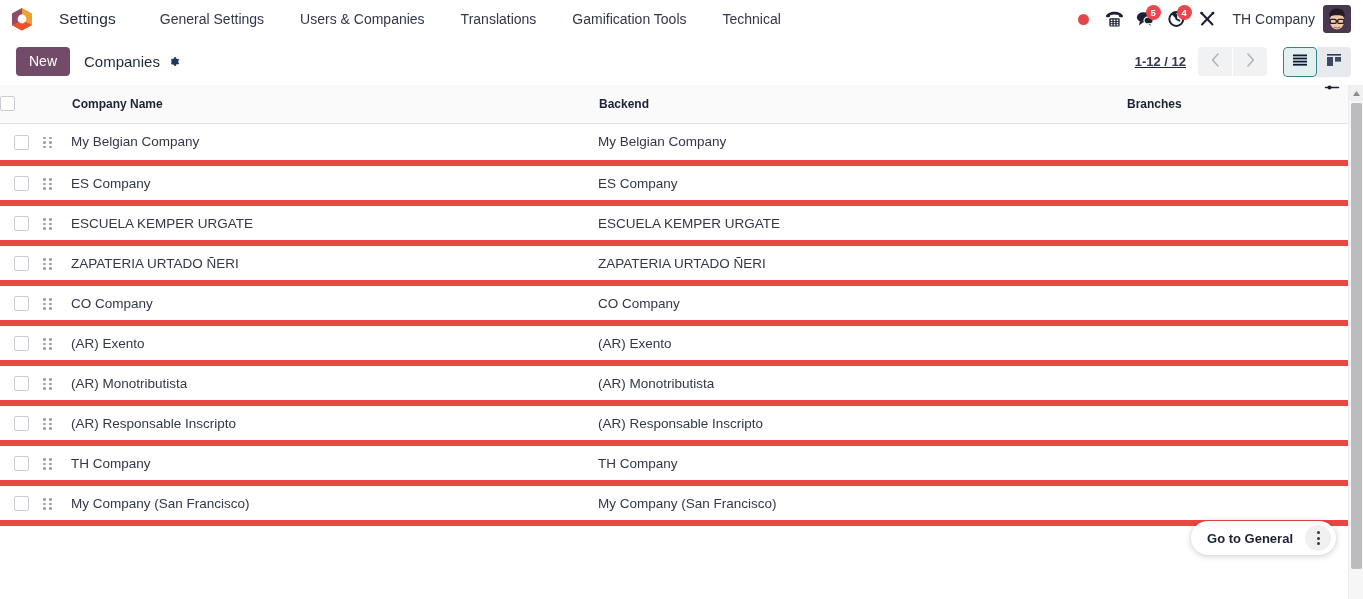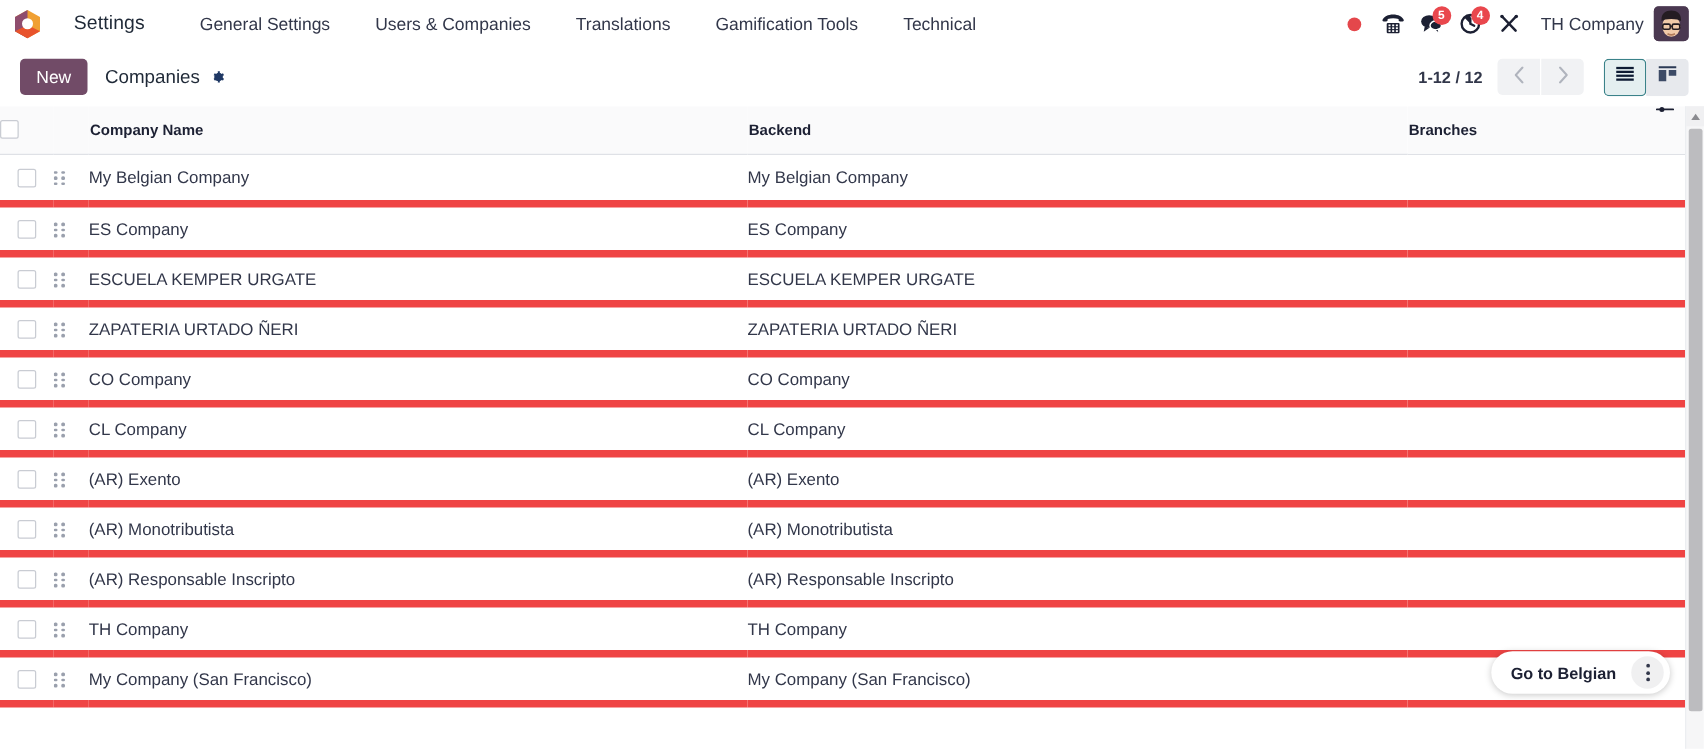--- a/index.html
+++ b/index.html
@@ -162,20 +162,21 @@
     cursor: pointer;
     background: #fff;
   }
 
   .cp-right {
     position: absolute;
     right: 12px; top: 0;
     height: 47px;
     display: flex; align-items: center;
     gap: 0;
+    text-decoration: underline;
   }
   .pager-count {
     font-size: 13px;
     color: #32374a;
     font-weight: bold;
     margin-right: 12px;
     white-space: nowrap;
   }
   .pager-btn {
     width: 34px; height: 29px;
@@ -600,34 +601,20 @@
         <tr>
           <td class="col-check"><span class="chk"></span></td>
           <td class="col-handle"><span class="drag-handle">
               <i></i>
               <i></i>
               <i></i>
               <i></i>
               <i></i>
               <i></i>
             </span></td>
-          <td class="col-name">CL Company</td>
-          <td class="col-partner">CL Company</td>
-          <td class="col-branches"></td>
-        </tr>
-        <tr>
-          <td class="col-check"><span class="chk"></span></td>
-          <td class="col-handle"><span class="drag-handle">
-              <i></i>
-              <i></i>
-              <i></i>
-              <i></i>
-              <i></i>
-              <i></i>
-            </span></td>
           <td class="col-name">(AR) Exento</td>
           <td class="col-partner">(AR) Exento</td>
           <td class="col-branches"></td>
         </tr>
         <tr>
           <td class="col-check"><span class="chk"></span></td>
           <td class="col-handle"><span class="drag-handle">
               <i></i>
               <i></i>
               <i></i>
@@ -688,19 +675,19 @@
 <div class="scrollbar">
   <div class="sb-arrow">
     <svg width="9" height="7" viewBox="0 0 9 7">
       <path d="M4.5 1 L8 6 L1 6 Z" fill="#8a8a8f"></path>
     </svg>
   </div>
   <div class="sb-thumb"></div>
 </div>
 
 <div class="backend-pill">
-  <span class="backend-label">Go to Belgian</span>
+  <span class="backend-label">Go to General</span>
   <span class="kebab">
     <i></i>
       <i></i>
       <i></i>
   </span>
 </div>
 
 </body></html>

